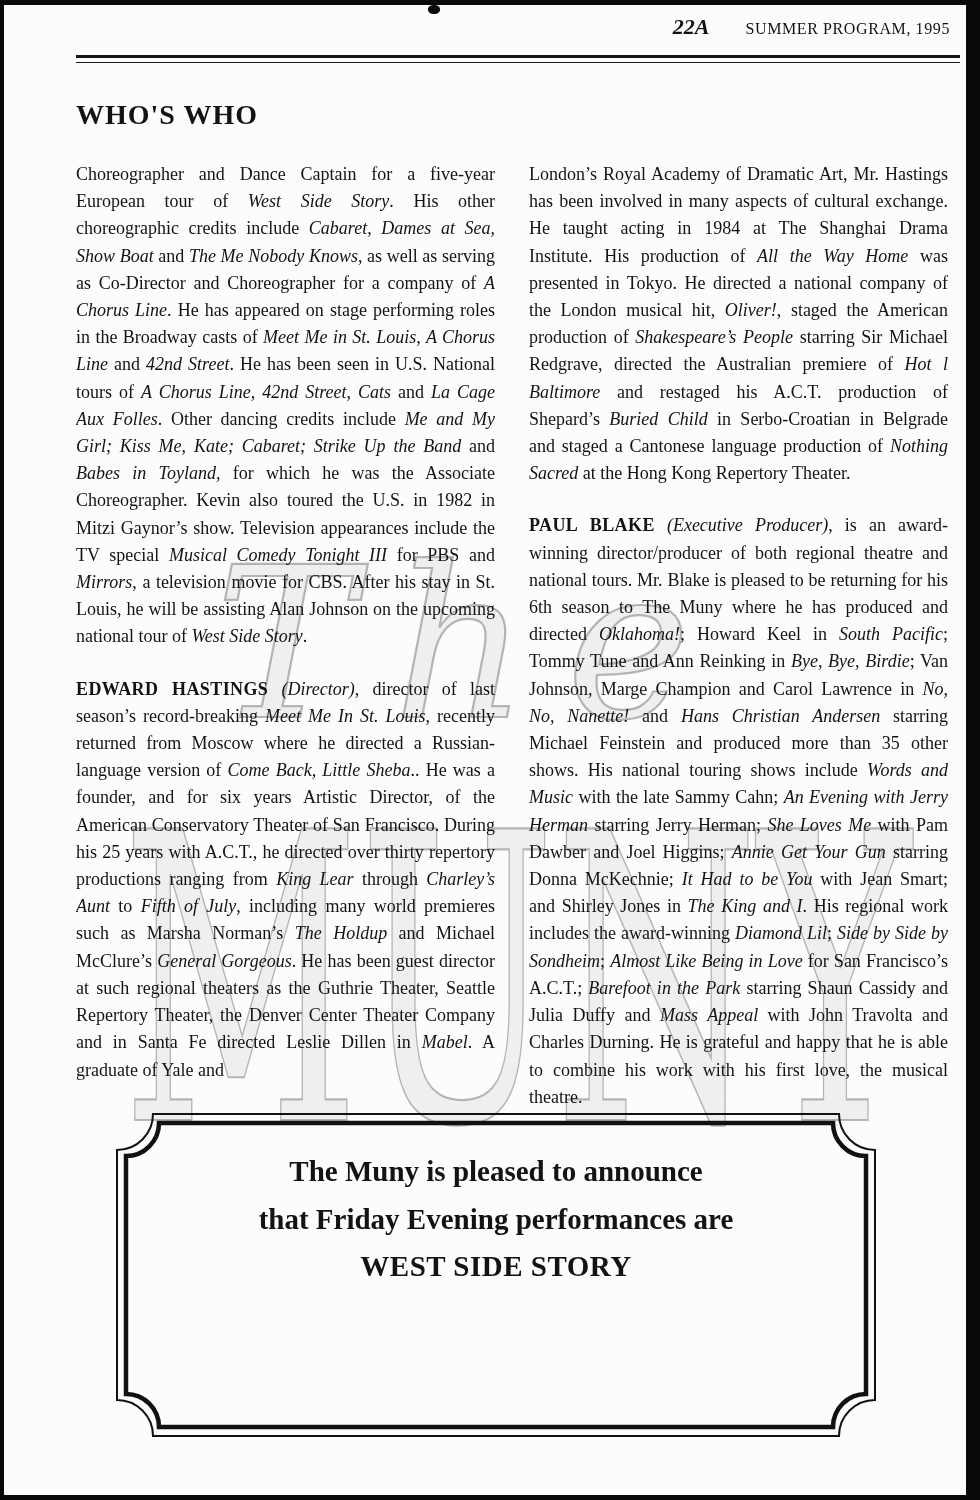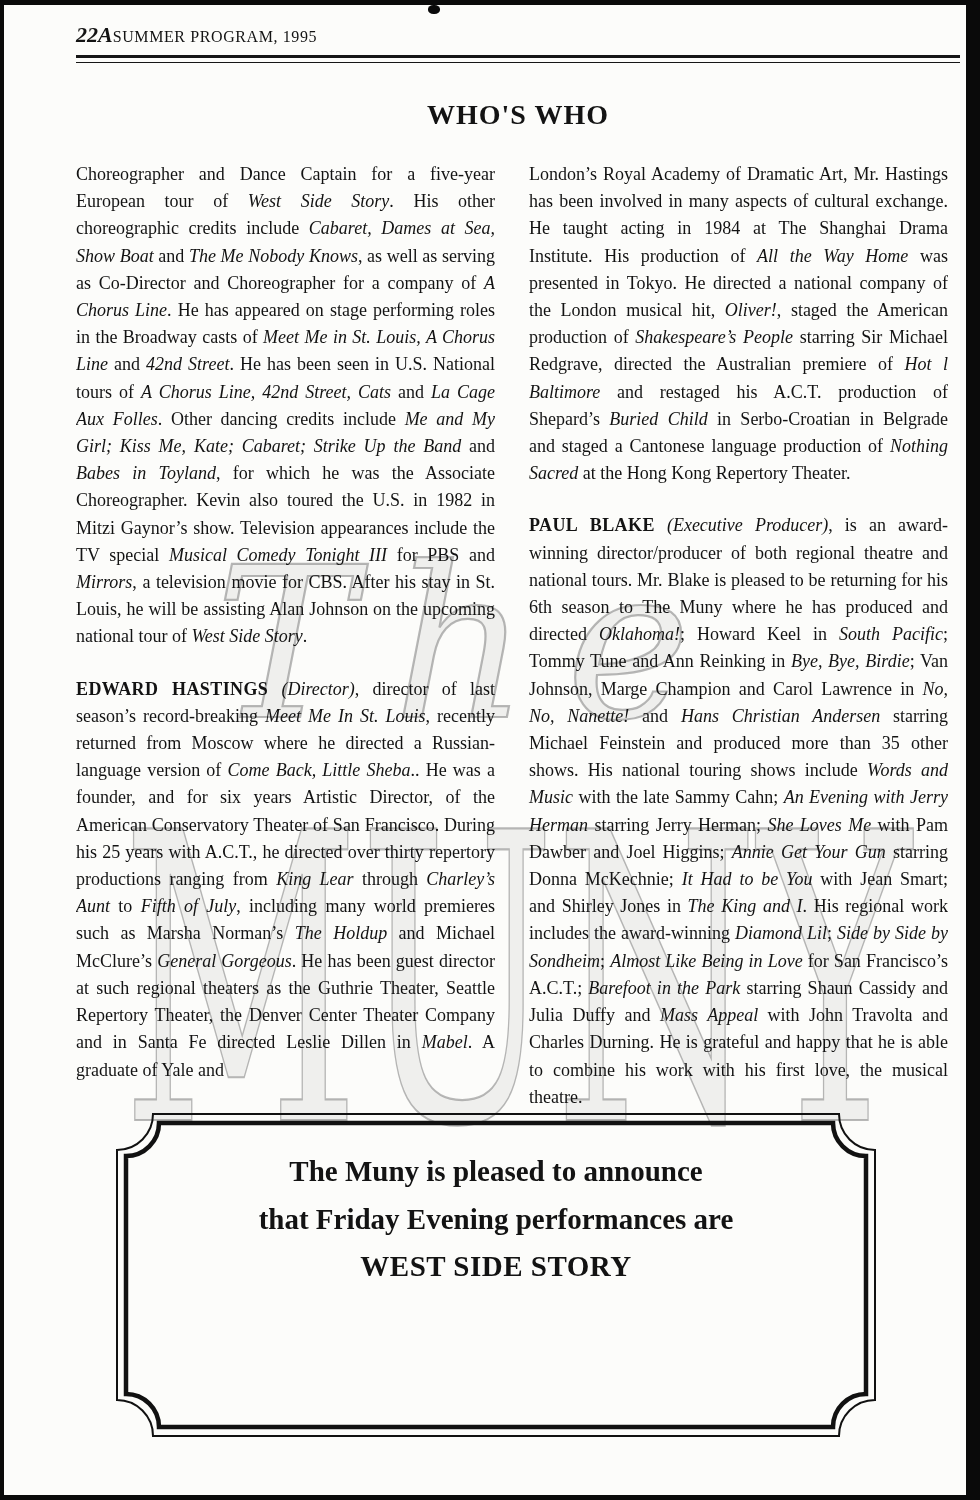--- a/index.html
+++ b/index.html
@@ -10,29 +10,29 @@
   }
   
   .edge{position:absolute;background:#0a0a0a;z-index:6;}
   .edge-top{left:0;top:0;width:980px;height:5px;}
   .edge-left{left:0;top:0;width:4px;height:1500px;}
   .edge-right{right:0;top:0;width:14px;height:1500px;}
   .edge-bottom{left:0;bottom:0;width:980px;height:5px;}
   .speck{position:absolute;left:428px;top:5px;width:12px;height:9px;background:#0a0a0a;border-radius:45%;z-index:6;}
 
   
-  .header-row{position:absolute;left:76px;right:30px;top:22px;display:flex;
-    justify-content:flex-start;align-items:baseline;z-index:2;}
+  .header-row{position:absolute;left:76px;right:30px;top:14px;display:flex;
+    justify-content:flex-end;align-items:baseline;z-index:2;gap:36px;}
   .page-num{font-size:22px;font-weight:bold;font-style:italic;}
   .program-name{font-size:16px;letter-spacing:0.6px;}
   .rule{position:absolute;left:76px;right:20px;background:#161616;z-index:2;}
   .rule-thick{top:55px;height:2.5px;}
   .rule-thin{top:62px;height:1.2px;}
 
-  .page-title{position:absolute;left:76px;right:20px;top:80px;text-align:center;
+  .page-title{position:absolute;left:76px;right:20px;top:80px;
     font-size:28px;font-weight:bold;letter-spacing:1px;z-index:2;}
 
   
   .wm{position:absolute;color:rgba(0,0,0,0.05);z-index:1;line-height:1;
     -webkit-text-stroke:2.2px rgba(125,125,125,0.55);pointer-events:none;
     font-family:"DejaVu Serif", serif;white-space:nowrap;}
   .wm-the{left:215px;top:540px;font-size:210px;font-style:italic;letter-spacing:38px;}
   .wm-muny{left:122px;top:782px;font-size:400px;transform:scaleX(0.58);transform-origin:left top;}
 
   

